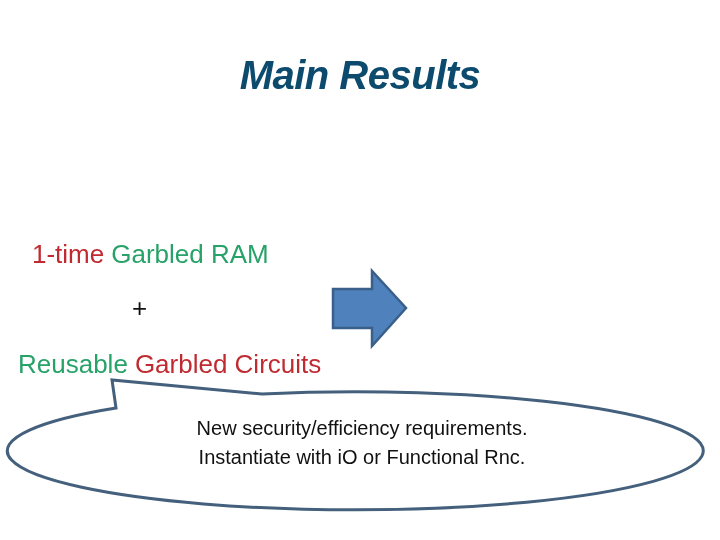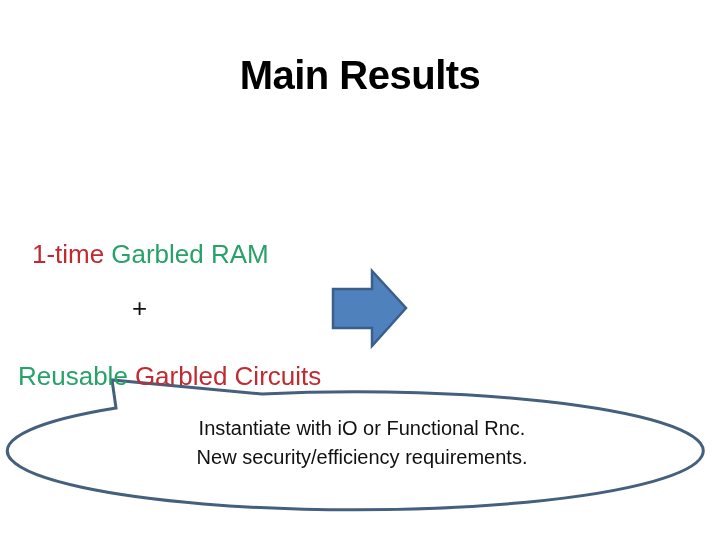--- a/index.html
+++ b/index.html
@@ -16,35 +16,36 @@
     overflow: hidden;
   }
   .title {
     position: absolute;
     top: 26px;
     left: 0;
     width: 720px;
     text-align: center;
     font-size: 40px;
     letter-spacing: -0.5px;
-    color: #000000;
+    color: #0c4a6e;
+    font-style: italic;
   }
   .bodytext {
     position: absolute;
     font-size: 26px;
     line-height: 1.15;
     white-space: nowrap;
   }
   .t-red   { color: #c02b31; }
   .t-green { color: #27a268; }
   .p2 { margin-left: 0.27em; }
   .term1 { left: 32px;  top: 240px; }
   .plus  { left: 132px; top: 294px; color: #111111; }
   .result{ left: 427px; top: 294px; }
-  .term2 { left: 18px;  top: 362px; }
+  .term2 { left: 18px;  top: 350px; }
   .shapes-layer {
     position: absolute;
     left: 0; top: 0;
     width: 720px; height: 540px;
   }
   .arrow-shape {
     stroke: #3a5f8a;
     stroke-width: 2.5;
     stroke-linejoin: miter;
   }
@@ -83,17 +84,17 @@
   </div>
 
   <div class="bodytext plus">+</div>
 
 
   <div class="bodytext term2">
     <span class="t-green">Reusable</span><span class="t-red p2">Garbled Circuits</span>
   </div>
 
   <div class="callout-text">
+    <div>New security/efficiency requirements.</div>
     <div>Instantiate with iO or Functional Rnc.</div>
-    <div>New security/efficiency requirements.</div>
   </div>
 
 </div>
 
 </body></html>

